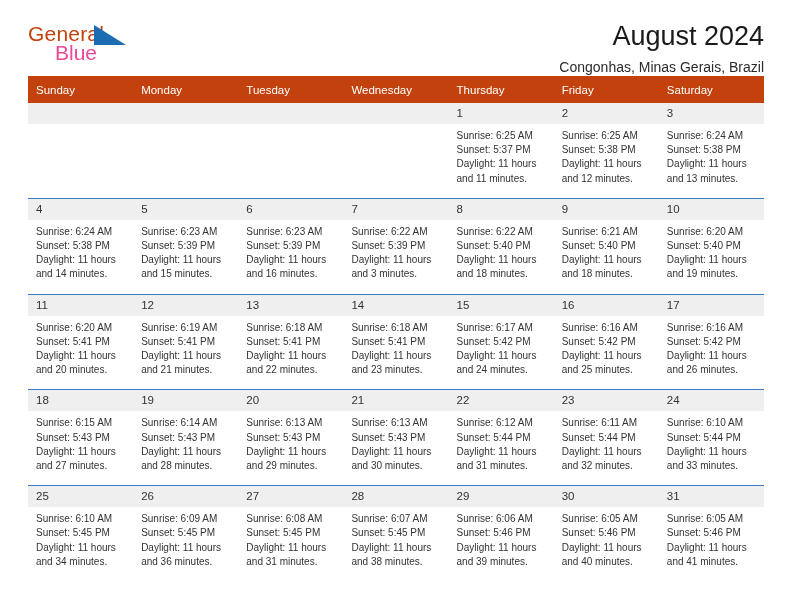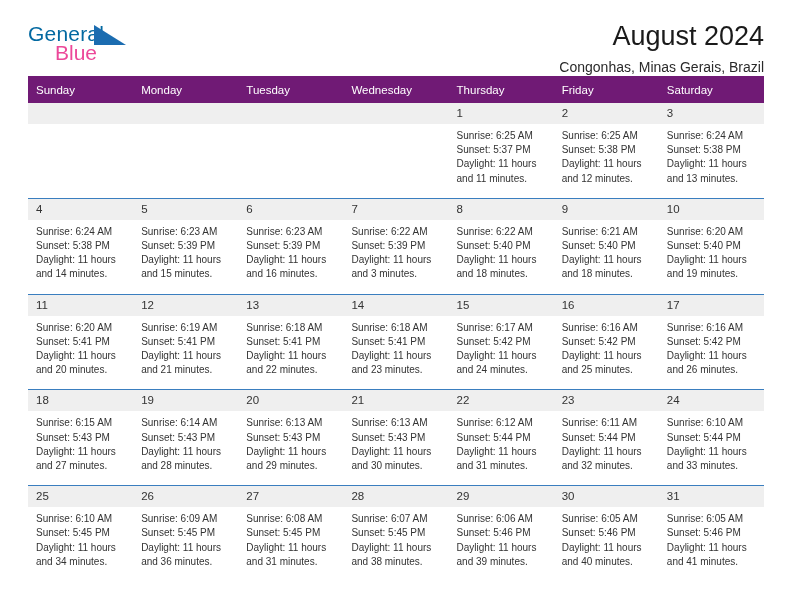--- a/index.html
+++ b/index.html
@@ -39,21 +39,21 @@
     width: 120px;
     height: 48px;
     flex: 0 0 auto;
   }
   .logo-general {
     position: absolute;
     left: 0;
     top: 0;
     font-size: 21px;
     letter-spacing: 0.2px;
-    color: #0369a1;
+    color: #c2410c;
     font-family: "Liberation Sans", sans-serif;
   }
   .logo-blue {
     position: absolute;
     left: 27px;
     top: 19px;
     font-size: 21px;
     color: #ec4899;
     font-family: "Liberation Sans", sans-serif;
   }
@@ -86,21 +86,21 @@
   }
 
   
   .calendar {
     width: 736px;
     border-collapse: collapse;
     table-layout: fixed;
     margin-top: 4px;
   }
   .calendar th {
-    background: #701a75;
+    background: #c2410c;
     color: #ffffff;
     font-size: 11.5px;
     font-weight: normal;
     text-align: left;
     padding: 6px 0 6px 8px;
     height: 15px;
     border: none;
   }
   .calendar td {
     vertical-align: top;

